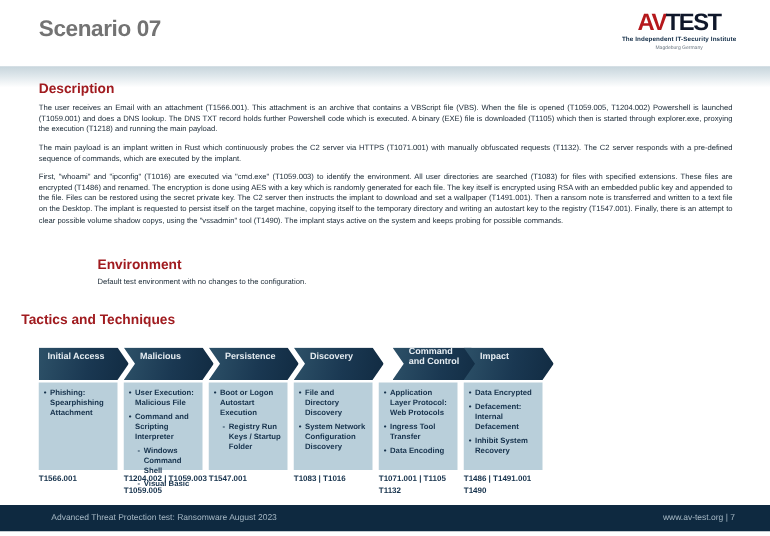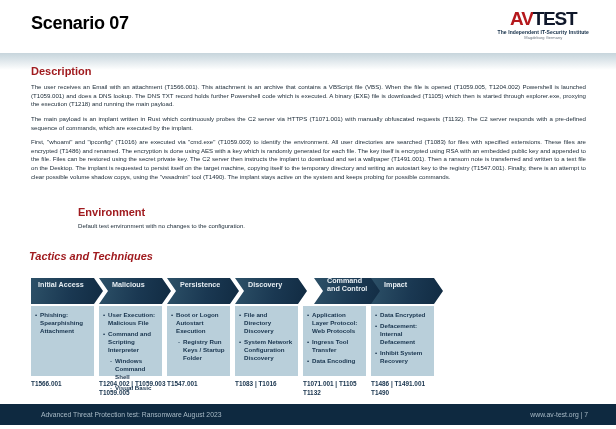--- a/index.html
+++ b/index.html
@@ -4,37 +4,37 @@
 <style>
   html,body{margin:0;padding:0;}
   body{
     width:616px;height:429px;position:relative;overflow:hidden;
     background:#ffffff;font-family:"Liberation Sans", sans-serif;
     -webkit-font-smoothing:antialiased;
   }
   
   .page-title{
     position:absolute;left:31px;top:13px;
-    font-size:18px;font-weight:bold;color:#000000;letter-spacing:-.3px;
+    font-size:18px;font-weight:bold;color:#737373;letter-spacing:-.3px;
   }
   .logo{position:absolute;right:27px;top:9px;text-align:center;line-height:1;}
   .logo-main{font-size:19px;font-weight:800;letter-spacing:-1.2px;}
   .logo-av{color:#b5181c;}
   .logo-test{color:#0f172a;}
   .logo-tagline{font-size:5px;font-weight:bold;color:#0f2a44;margin-top:1.5px;letter-spacing:.1px;}
   .logo-loc{font-size:4px;color:#6a7680;margin-top:1px;}
   .band{
     position:absolute;top:53px;left:0;width:616px;height:17px;
     background:linear-gradient(180deg,#c7d5dc 0%,#d9e3e8 35%,#ffffff 100%);
   }
   
   .section-h{font-size:11px;font-weight:bold;color:#a01b1f;margin:0 0 0 0;}
   .sec-desc{position:absolute;left:31px;top:65px;width:555px;}
   .sec-env{position:absolute;left:45px;top:206px;width:555px;margin-left:33px;}
-  .sec-tac-h{position:absolute;left:29px;top:250px;width:555px;font-style:italic;}
+  .sec-tac-h{position:absolute;left:17px;top:250px;width:555px;}
   p.body{
     font-size:6.1px;line-height:1.42;color:#202f3b;margin:6px 0 0 0;
     text-align:justify;
   }
   .env-text{font-size:6.1px;line-height:1.42;color:#202f3b;margin-top:4px;}
   
   .tactics{position:absolute;left:31px;top:278px;width:420px;height:125px;}
   .tac-head{
     position:absolute;top:0;height:26px;width:72px;box-sizing:border-box;
     background:linear-gradient(100deg,#2d5168 0%,#1a3852 55%,#112b42 100%);

